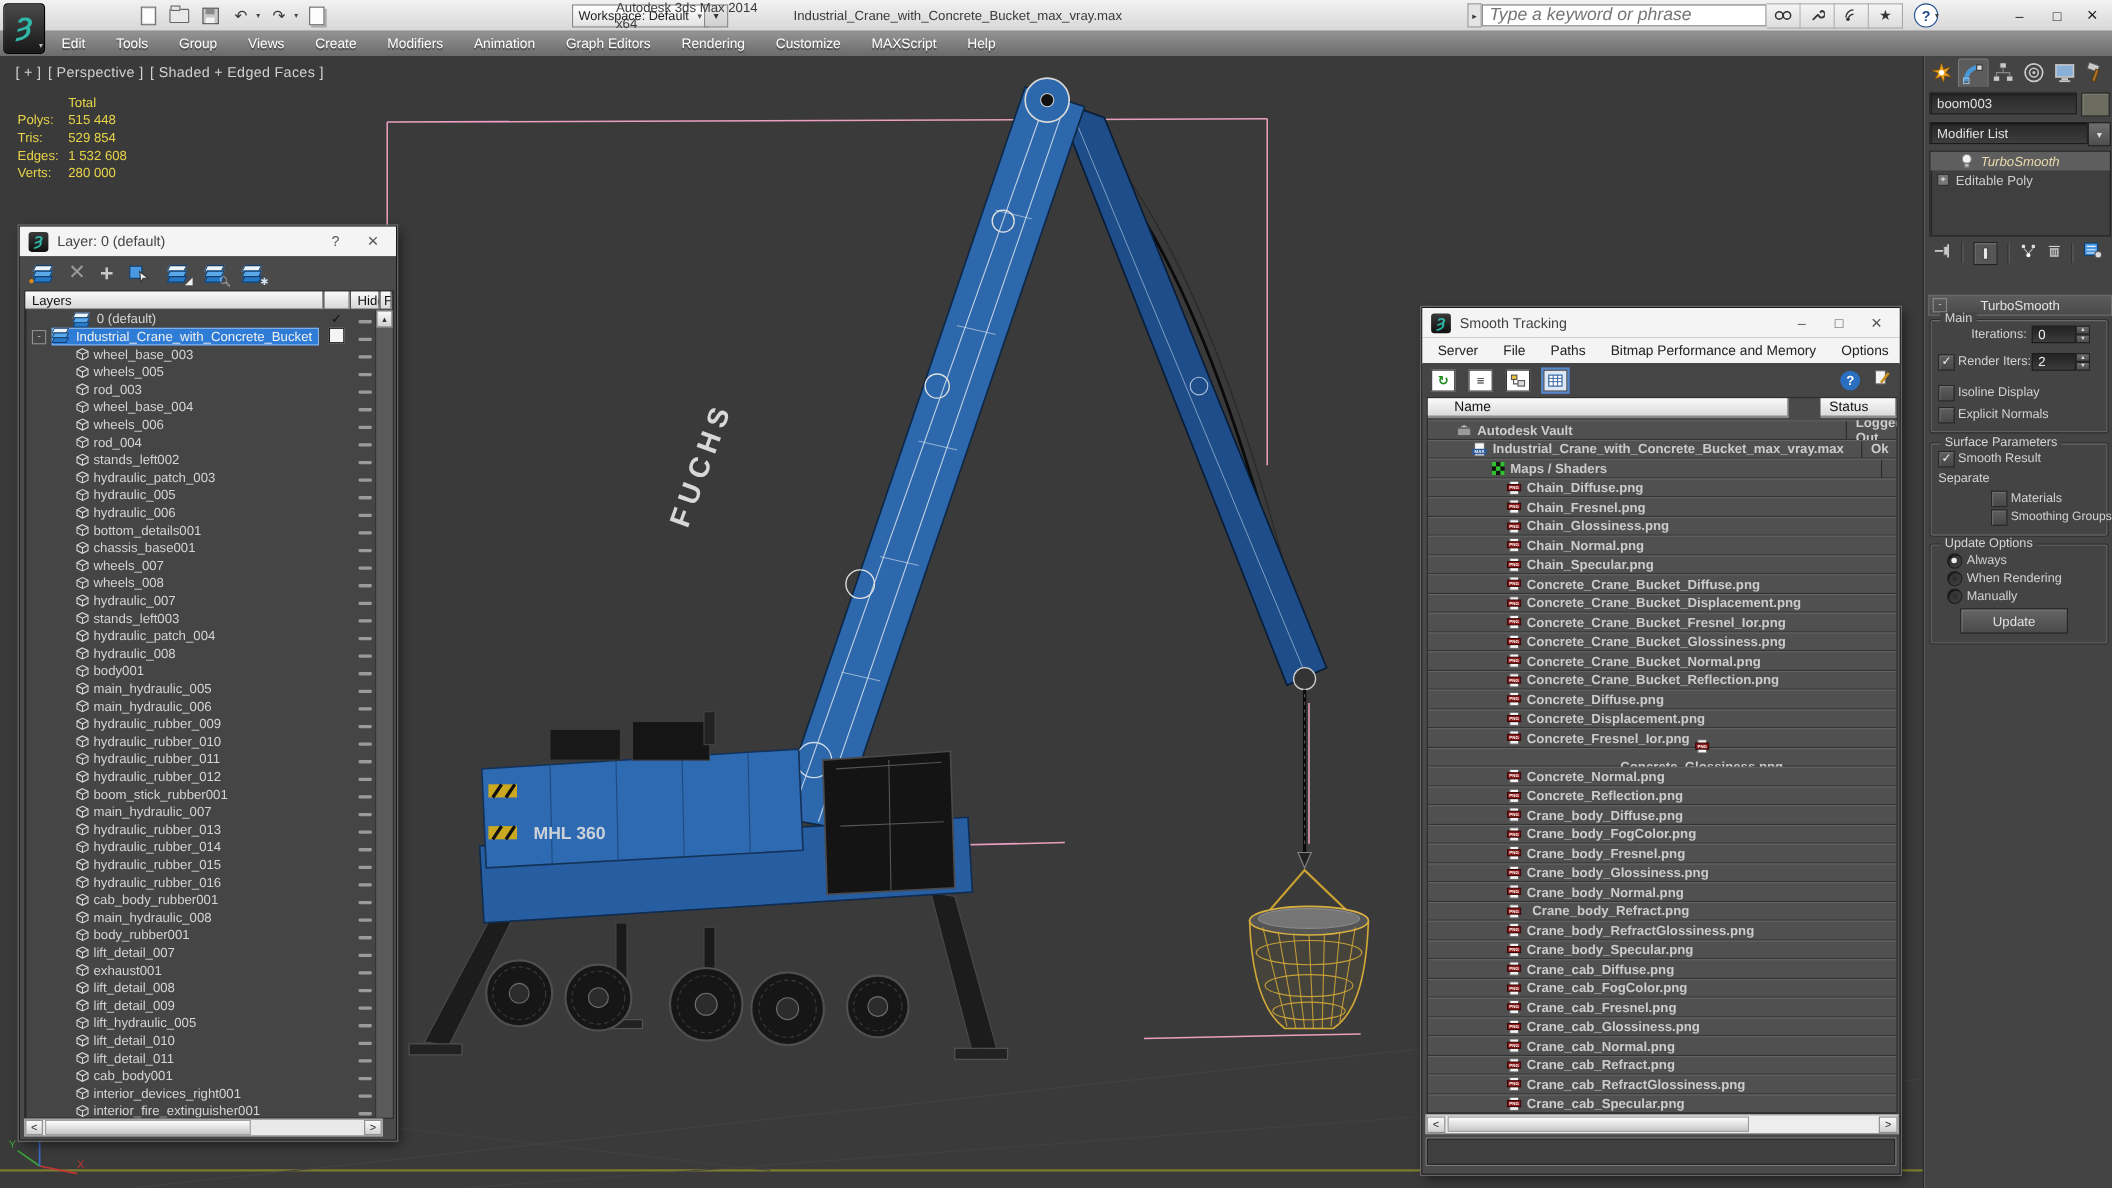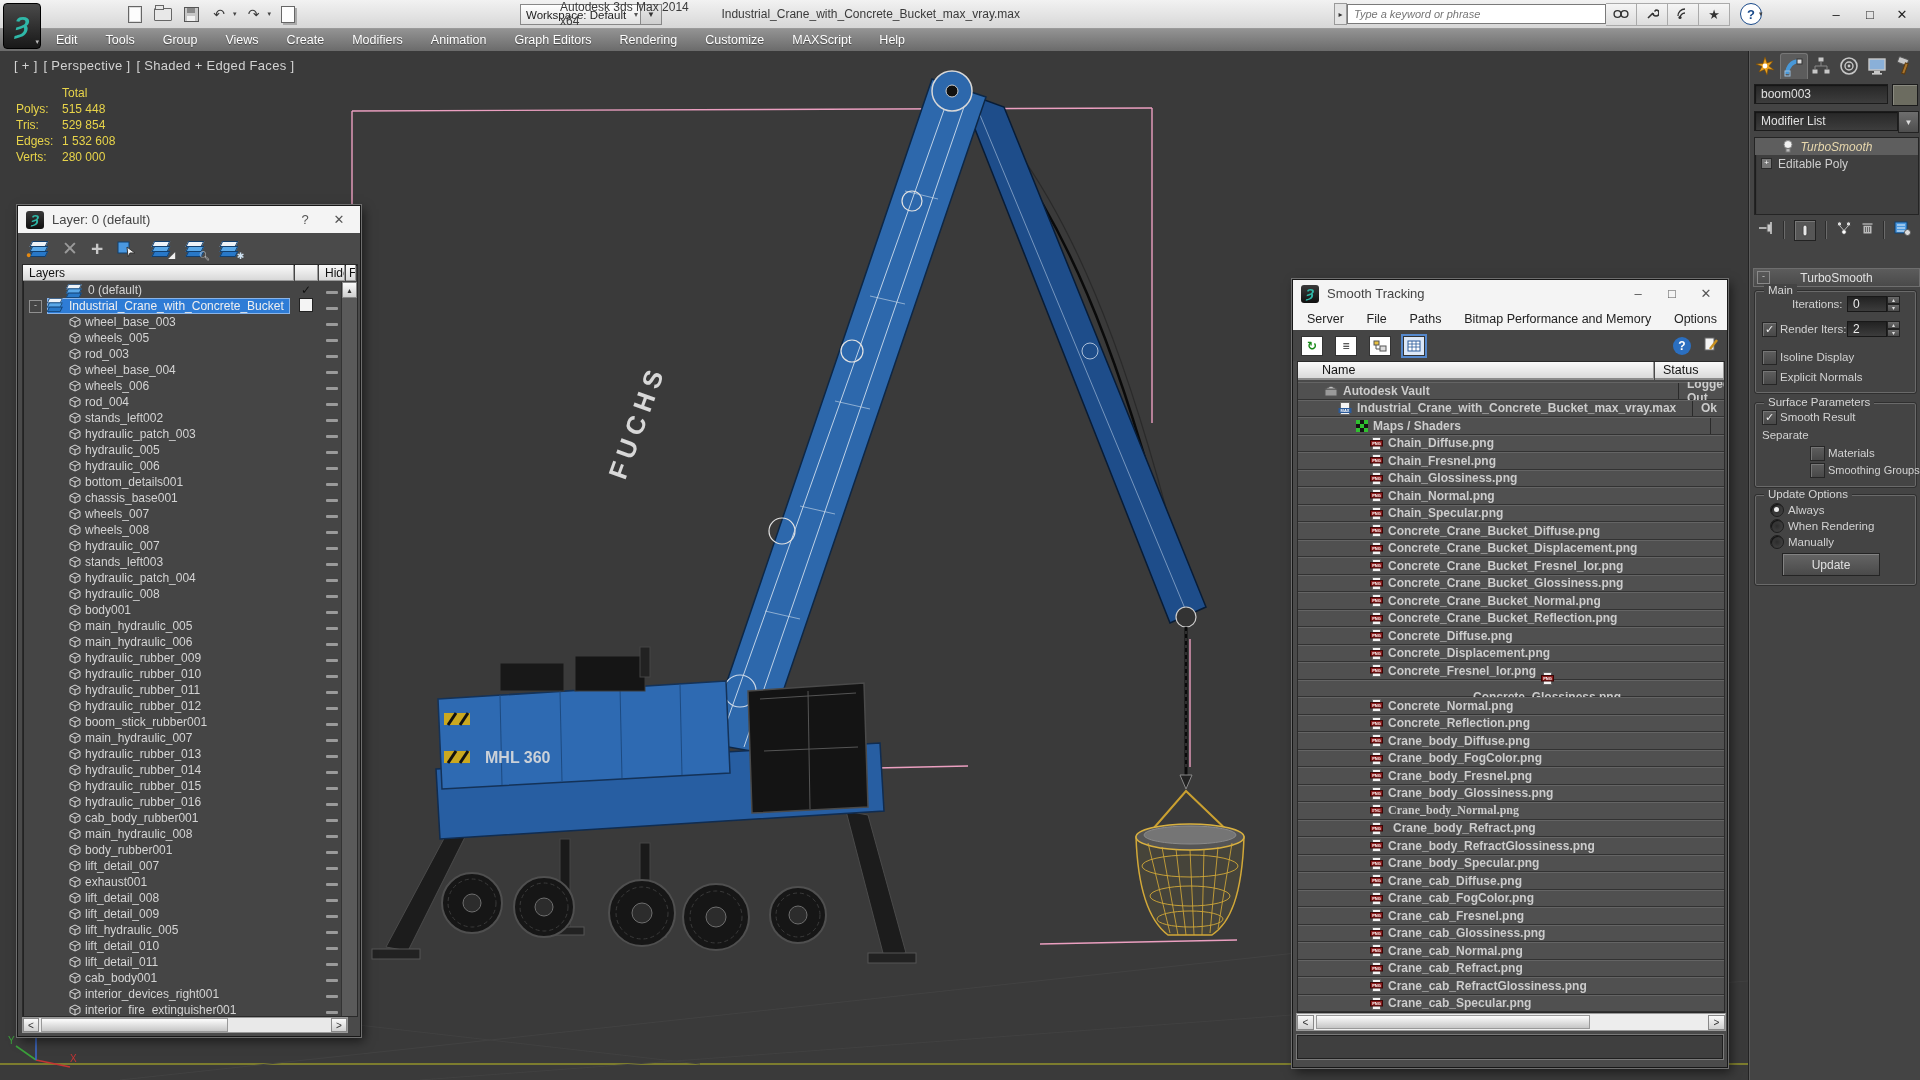--- a/index.html
+++ b/index.html
@@ -22,21 +22,21 @@
   .qsave:before{content:"";position:absolute;left:2px;top:0;width:8px;height:5px;background:#888;}
   .qsave:after{content:"";position:absolute;left:2px;bottom:0;width:8px;height:5px;background:#f2f2f2;}
   .tinycaret{font-size:7px;color:#444;margin-left:-3px;}
   #workspace{left:520px;top:4px;width:112px;height:19px;background:linear-gradient(#fff,#e2e2e2);border:1px solid #888;
              display:flex;align-items:center;justify-content:space-between;padding:0 5px;font-size:11.5px;color:#222;}
   #workspace-flyout{left:640px;top:4px;width:20px;height:19px;background:linear-gradient(#e8e8e8,#cfcfcf);border:1px solid #888;
              display:flex;align-items:center;justify-content:center;font-size:8px;color:#333;}
   #title-center{left:560px;top:0;width:460px;height:28px;display:flex;align-items:center;justify-content:center;gap:18px;font-size:12px;color:#3a3a3a;}
   #search-zone{left:1334px;top:3px;height:22px;display:flex;align-items:center;}
   #search-collapse{width:11px;height:20px;background:#e4e4e4;border:1px solid #999;display:flex;align-items:center;justify-content:center;font-size:8px;color:#333;}
-  #search-input{width:245px;height:18px;border:1px solid #7a7a7a;background:#fff;font-style:italic;color:#888;font-size:11px;padding:0 6px;font-family:inherit;}
+  #search-input{width:245px;height:18px;border:1px solid #7a7a7a;background:#fff;font-style:italic;color:#888;font-size:16px;padding:0 6px;font-family:inherit;}
   .sic{width:30px;height:21px;display:flex;align-items:center;justify-content:center;border:1px solid #aaa;border-left:none;background:linear-gradient(#f5f5f5,#ddd);}
   #help-circle{width:20px;height:20px;border-radius:50%;background:radial-gradient(#fff 30%,#2b6fc0 32%);border:1px solid #1a4a8a;color:#1a4a8a;
                display:flex;align-items:center;justify-content:center;font-weight:bold;font-size:13px;background:#fff;}
   .winbtn{top:4px;width:28px;height:20px;display:flex;align-items:center;justify-content:center;color:#222;font-size:13px;}
   .menu-item{display:inline-block;padding:0 14px;line-height:22px;color:#fff;font-size:12.5px;text-shadow:0 1px 1px rgba(0,0,0,.45);}
   
   #viewport{left:0;top:51px;width:1748px;height:1029px;background:#3a3a3a;overflow:hidden;border-right:1px solid #232323;}
   #vp-label{left:14px;top:7px;font-size:13px;color:#d2d2d2;letter-spacing:.3px;display:flex;gap:6px;}
   #vp-stats{left:16px;top:34px;font-size:12px;color:#e8d44a;line-height:16px;}
   #vp-stats .srow{display:flex;}
@@ -840,21 +840,21 @@
     <span class="spacer"></span>
     <span style="width:18px;height:18px;border-radius:50%;background:#2b6fc0;color:#fff;font-weight:bold;font-size:12px;display:flex;align-items:center;justify-content:center;">?</span>
     <span>
       <svg width="16" height="16" viewBox="0 0 16 16">
           <rect x="2" y="2" width="9" height="12" fill="#f4f4f4" stroke="#666"></rect>
           <line x1="14" y1="4" x2="7" y2="13" stroke="#c89020" stroke-width="2.4"></line>
         </svg>
     </span>
   </div>
   <div id="asset-grid">
-    <div class="ahdr" style="left:0;width:356px;padding-left:24px;">Name</div>
+    <div class="ahdr" style="left:0;width:328px;padding-left:24px;">Name</div>
     <div class="ahdr" style="left:357px;right:0;">Status</div>
     <div id="asset-rows">
         <div class="arow">
           <span class="aname" style="padding-left:26px;">
             <span style="display:flex;">
               <svg width="14" height="12" viewBox="0 0 14 12">
                 <rect x="1" y="4" width="12" height="7" fill="#9a9a9a" stroke="#555"></rect>
                 <path d="M1 4 L7 1 L13 4 Z" fill="#c0c0c0" stroke="#555"></path>
               </svg>
             </span>
@@ -1137,21 +1137,21 @@
               <svg width="13" height="13" viewBox="0 0 13 13">
                 <rect x="2.5" y="0.5" width="8" height="12" fill="#f4f4f4" stroke="#666"></rect>
                 <rect x="0.5" y="3.5" width="12" height="5.5" fill="#8a1a1a" stroke="#3a0505"></rect>
                 <text x="6.5" y="7.8" font-size="4" fill="#fff" text-anchor="middle">PNG</text>
               </svg>
             </span>
             <span>Crane_body_Glossiness.png</span>
           </span>
         </div>
         <div class="arow">
-          <span class="aname" style="padding-left:72px;font-family:Liberation Serif, serif;">
+          <span class="aname" style="padding-left:72px;">
             <span style="display:flex;">
               <svg width="13" height="13" viewBox="0 0 13 13">
                 <rect x="2.5" y="0.5" width="8" height="12" fill="#f4f4f4" stroke="#666"></rect>
                 <rect x="0.5" y="3.5" width="12" height="5.5" fill="#8a1a1a" stroke="#3a0505"></rect>
                 <text x="6.5" y="7.8" font-size="4" fill="#fff" text-anchor="middle">PNG</text>
               </svg>
             </span>
             <span>Crane_body_Normal.png</span>
           </span>
         </div>

